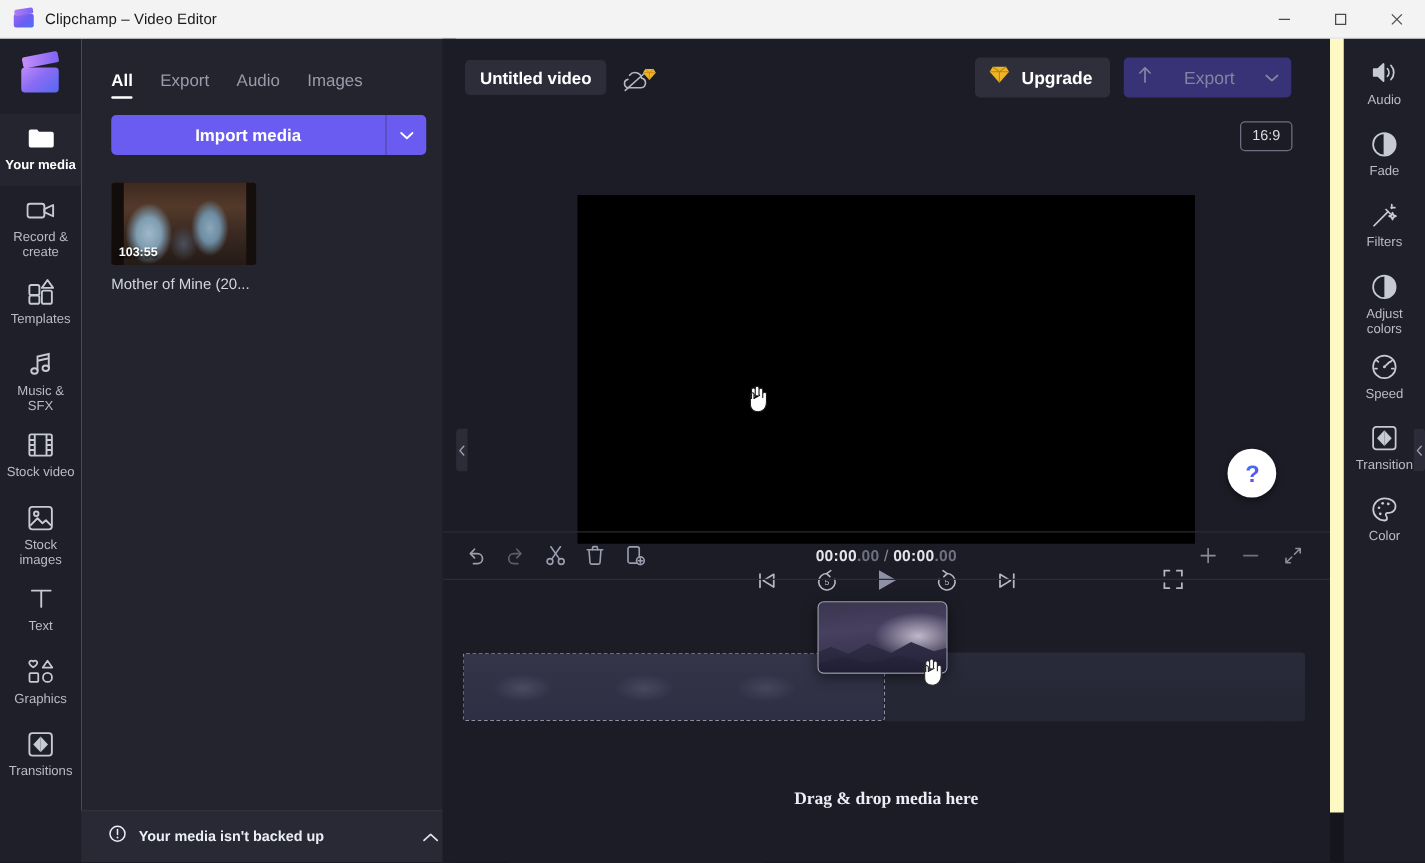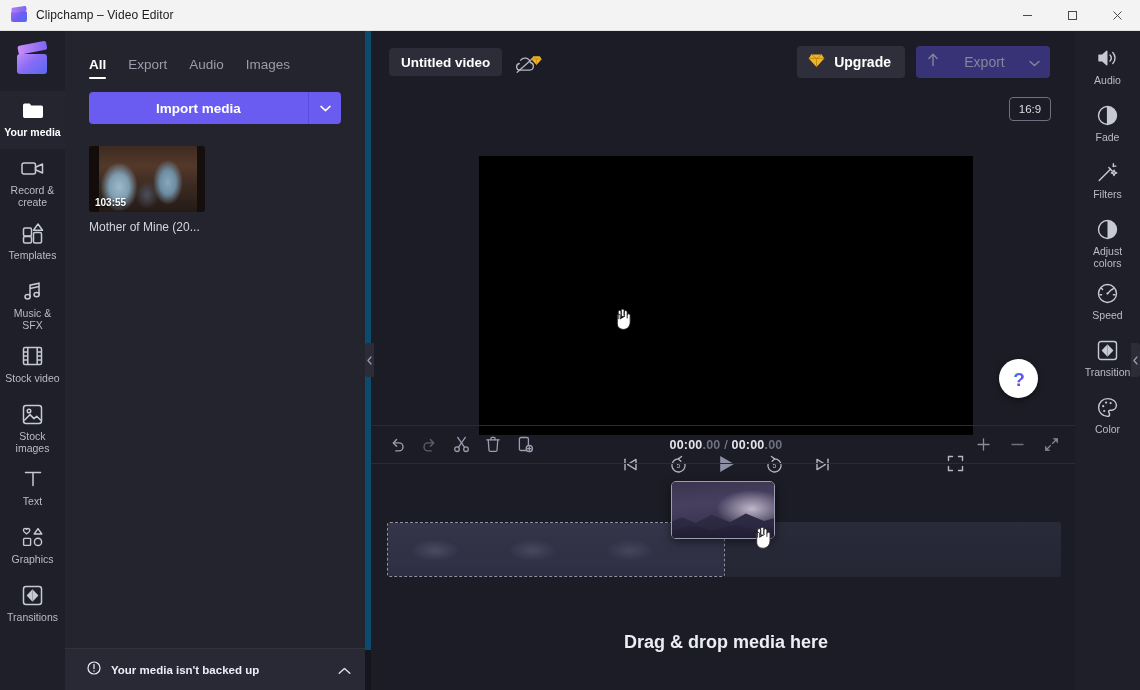--- a/index.html
+++ b/index.html
@@ -3,21 +3,21 @@
 <meta charset="utf-8">
 <style>
   * { box-sizing: border-box; margin: 0; padding: 0; }
   html, body {
     width: 1140px; height: 690px;
     overflow: hidden;
     background: #15161d;
     font-family: "Liberation Sans", sans-serif;
     -webkit-font-smoothing: antialiased;
   }
-  #app { position: relative; width: 1140px; height: 650px; background: #0c4a6e; border-radius: 12px; }
+  #app { position: relative; width: 1140px; height: 650px; background: #fef9c3; border-radius: 12px; }
 
   
   .titlebar {
     position: absolute; top: 0; left: 0; width: 1140px; height: 31px;
     background: #f3f3f3;
     display: flex; align-items: center;
     border-bottom: 1px solid #e2e2e2;
   }
   .tb-icon { width: 16px; height: 16px; margin-left: 11px; margin-right: 9px; position: relative; }
   .tb-icon .board {
@@ -117,21 +117,21 @@
   .backup-txt { font-size: 11.5px; font-weight: 700; color: #eceef5; margin-left: 10px; }
   .backup-chev { margin-left: auto; }
   .panel-collapse {
     position: absolute; left: 365px; top: 343px; width: 9px; height: 34px;
     background: #2b2c37; border-radius: 3px 0 0 3px;
     display:flex; align-items:center; justify-content:center; cursor:pointer; z-index: 5;
   }
 
   
   .stage {
-    position: absolute; left: 371px; top: 31px; width: 710px; height: 659px;
+    position: absolute; left: 354px; top: 31px; width: 710px; height: 659px;
     background: #1b1c25;
   }
   .topbar { position: relative; height: 63px; }
   .vid-title {
     position:absolute; left: 18px; top: 17px; height: 28px; padding: 0 12px;
     background: #2c2d38; border-radius: 4px; color: #fff; font-size: 13.5px; font-weight: 700;
     display:flex; align-items:center; cursor:pointer;
   }
   .cloud-off { position:absolute; left: 143px; top: 21px; width: 26px; height: 24px; cursor:pointer; }
   .cloud-badge {
@@ -233,21 +233,21 @@
     clip-path: polygon(0% 56%, 14% 34%, 26% 52%, 40% 26%, 56% 50%, 70% 22%, 86% 46%, 100% 32%, 100% 100%, 0% 100%);
   }
   .ghost .mtn2 {
     position:absolute; left:0; bottom:0; width:100%; height:32%;
     background: linear-gradient(180deg,#2a2740 0%,#201e33 100%);
     clip-path: polygon(0% 60%, 20% 28%, 40% 58%, 62% 24%, 82% 54%, 100% 36%, 100% 100%, 0% 100%);
   }
   .ghost-hand { position: absolute; left: 380px; top: 60px; width: 21px; height: 27px; }
   .drop-hint {
     position: absolute; left: 0; right: 0; top: 168px; text-align: center;
-    font-size: 18px; font-weight: 700; color: #eceef5;
+    font-size: 14px; font-weight: 700; color: #eceef5; font-family: Liberation Serif, serif;
   }
 
   
   .rrail {
     position: absolute; right: 0; top: 31px; width: 65px; height: 659px;
     background: #1e1f29; display: flex; flex-direction: column; align-items: center;
     padding-top: 8px; overflow: hidden;
   }
   .rr-item {
     width: 65px; min-height: 57px; padding: 7px 2px 5px;

